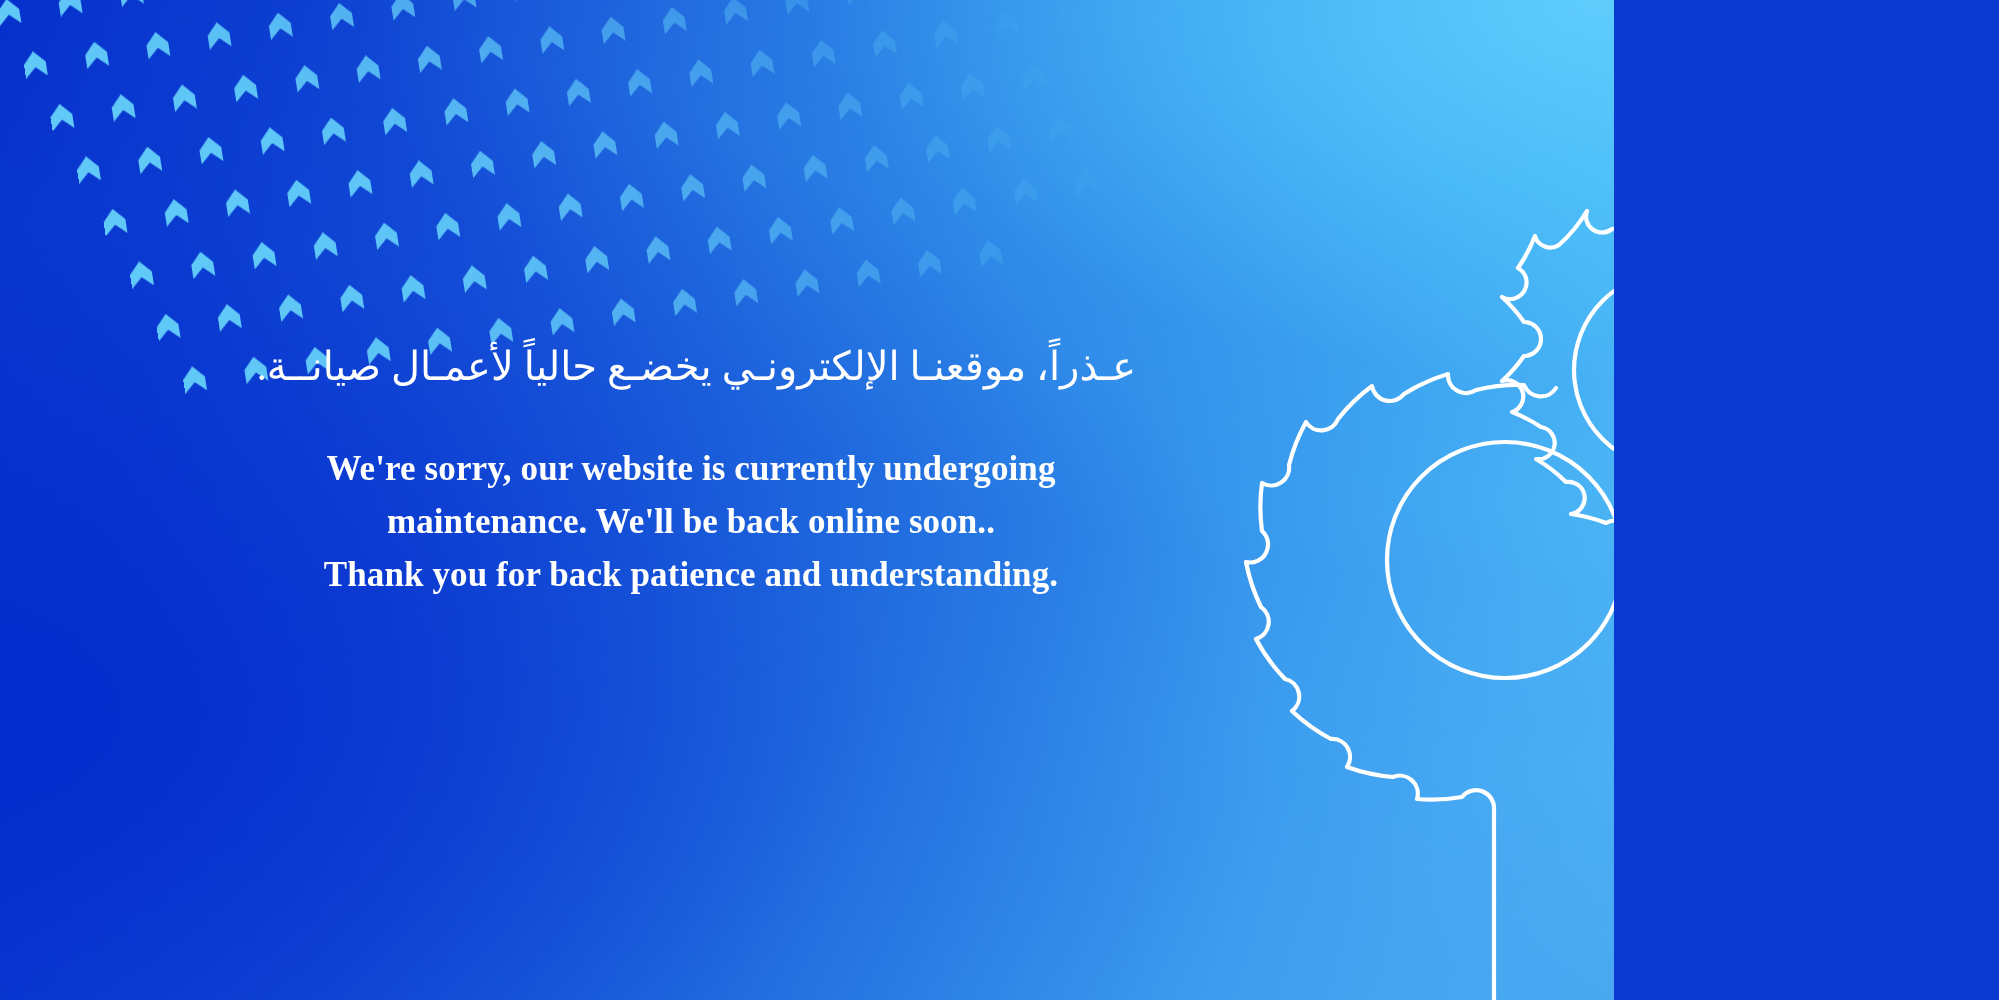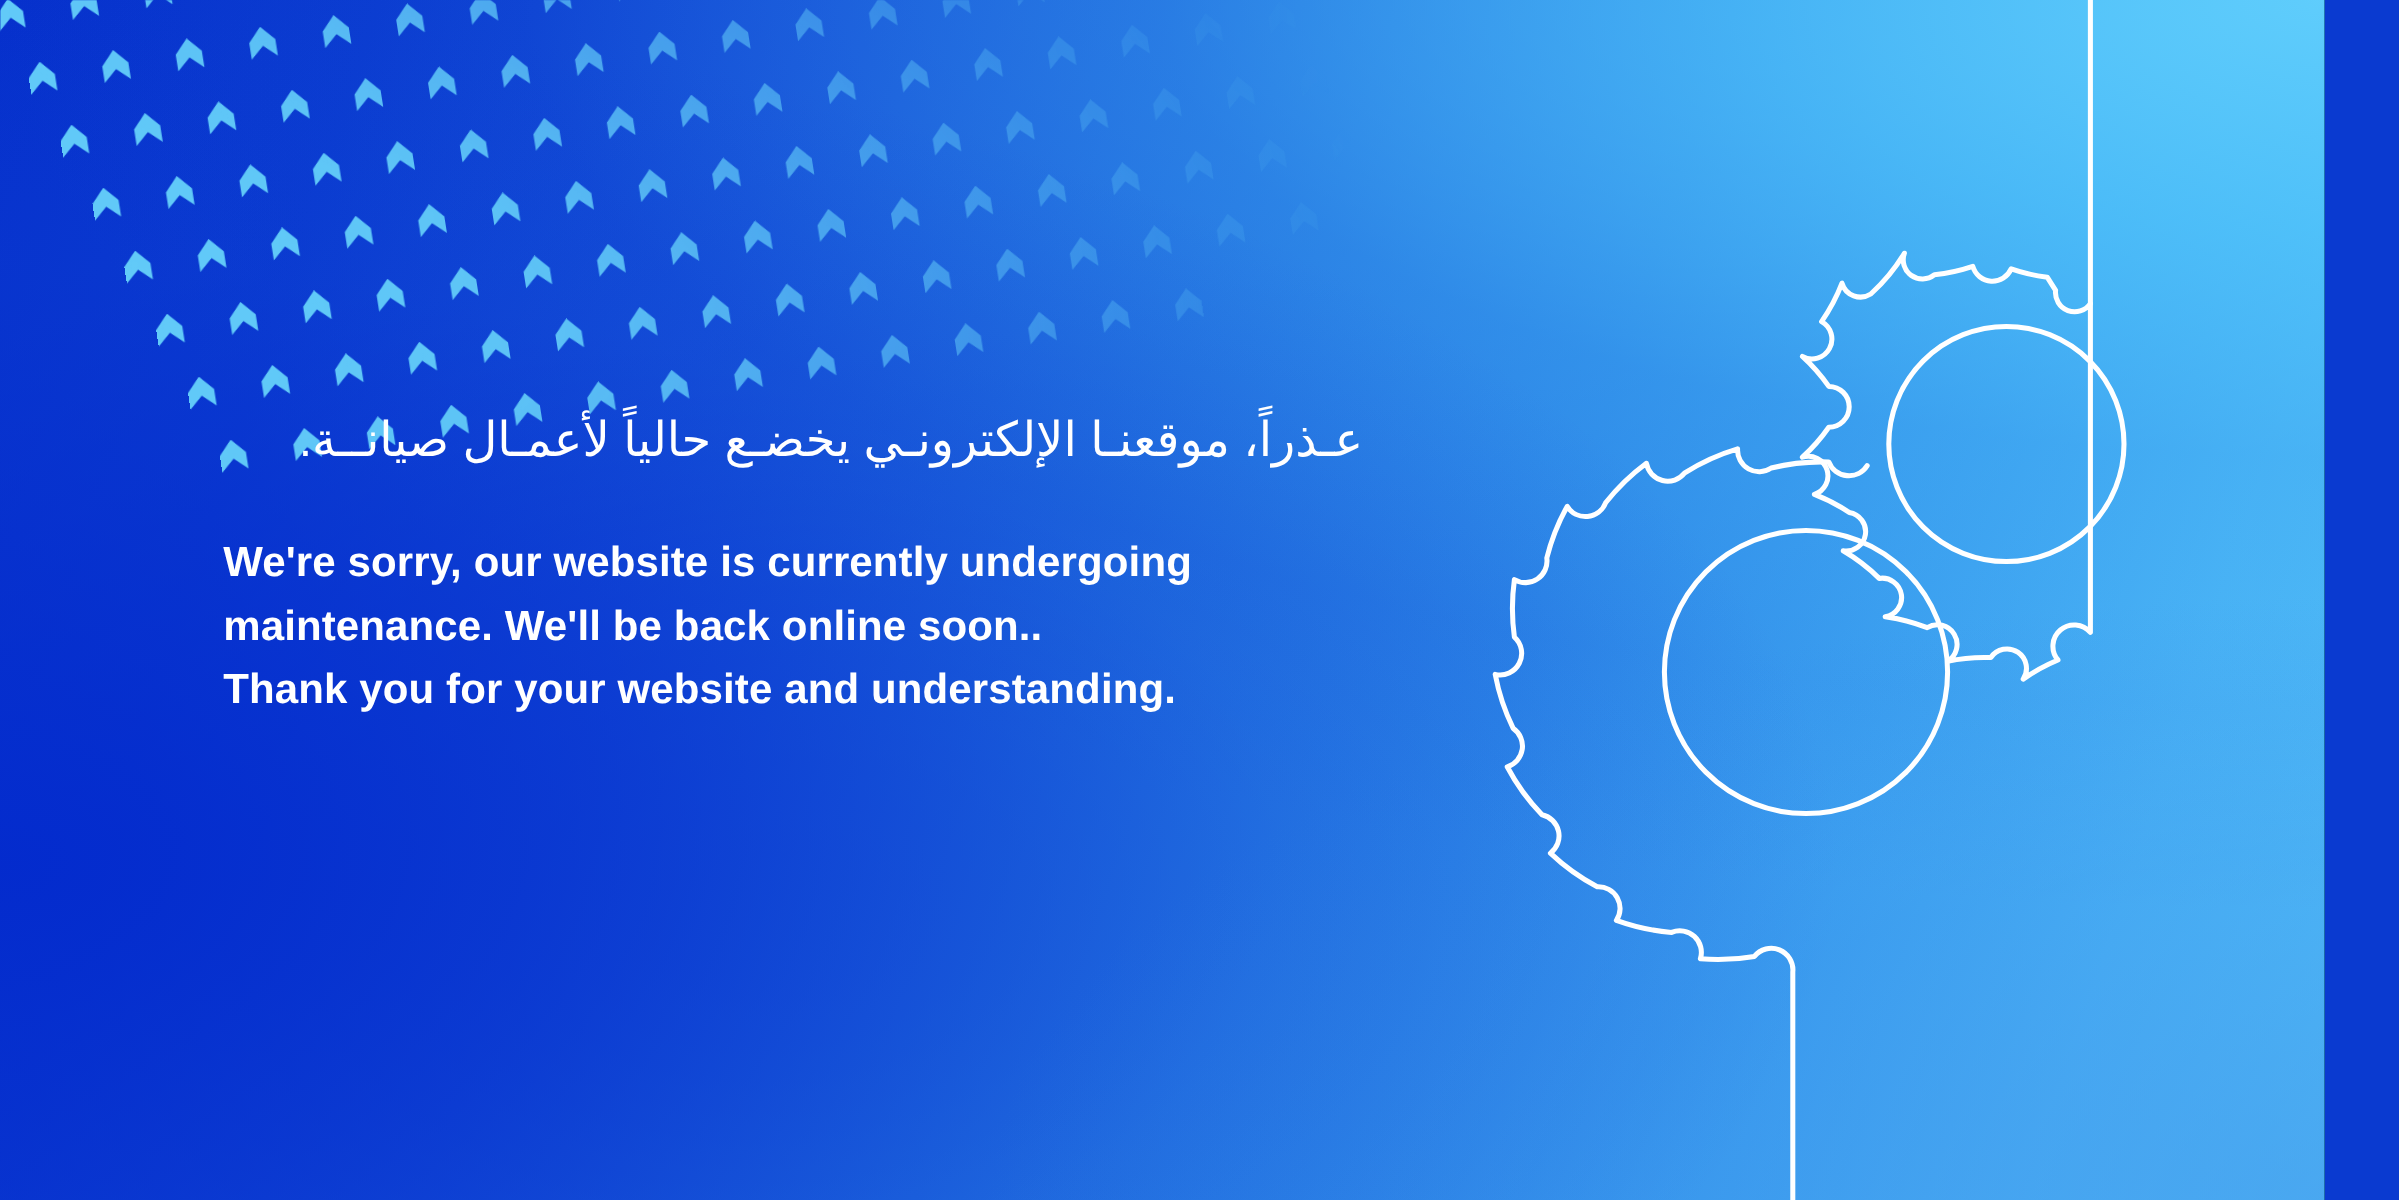--- a/index.html
+++ b/index.html
@@ -3,25 +3,25 @@
 <meta charset="utf-8">
 <title>Maintenance</title>
 <style>
   html, body {
     margin: 0;
     padding: 0;
     background: #0A3AD0;
   }
   #stage {
     position: relative;
-    width: 1937px;
+    width: 1614px;
     height: 1000px;
     overflow: hidden;
-    font-family: Liberation Sans, sans-serif;
-    background: #15803d;
+    font-family: Liberation Serif, serif;
+    background: #737373;
   }
 
   
   .bg-base {
     position: absolute;
     inset: 0;
     background: linear-gradient(108deg,
         #0630CC  0%,
         #0A3AD0 14%,
         #1550D8 30%,
@@ -103,21 +103,21 @@
   }
   .ar-line { white-space: nowrap; }
   .en-block {
     margin-top: 46px;
     color: #ffffff;
     font-size: 35px;
     line-height: 53px;
     font-weight: 700;
     letter-spacing: 0.1px;
   }
-  .en-line { white-space: nowrap; }
+  .en-line { white-space: nowrap; text-align: center; }
 </style>
 </head>
 <body>
 
 <div id="stage">
 
   <div class="bg-base"></div>
   <div class="bg-warm"></div>
   <div class="bg-deep"></div>
   <div class="bg-corner-br"></div>
@@ -419,18 +419,18 @@
 
   <div class="copy">
 
     <div class="ar-block" dir="rtl">
       <div class="ar-line">عـذراً، موقعنـا الإلكترونـي يخضـع حالياً لأعمـال صيانــة.</div>
     </div>
 
     <div class="en-block" dir="ltr">
       <div class="en-line">We're sorry, our website is currently undergoing</div>
       <div class="en-line">maintenance. We'll be back online soon..</div>
-      <div class="en-line">Thank you for your website and understanding.</div>
+      <div class="en-line">Thank you for back patience and understanding.</div>
     </div>
 
   </div>
 
 </div>
 
 </body></html>

